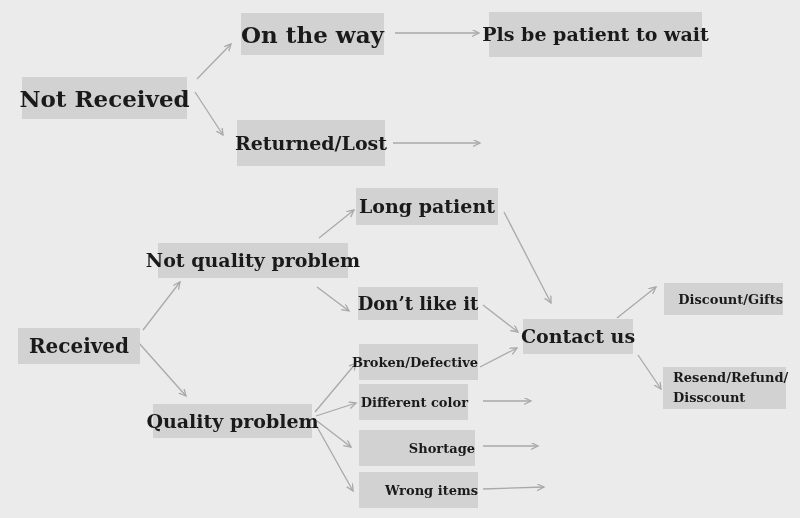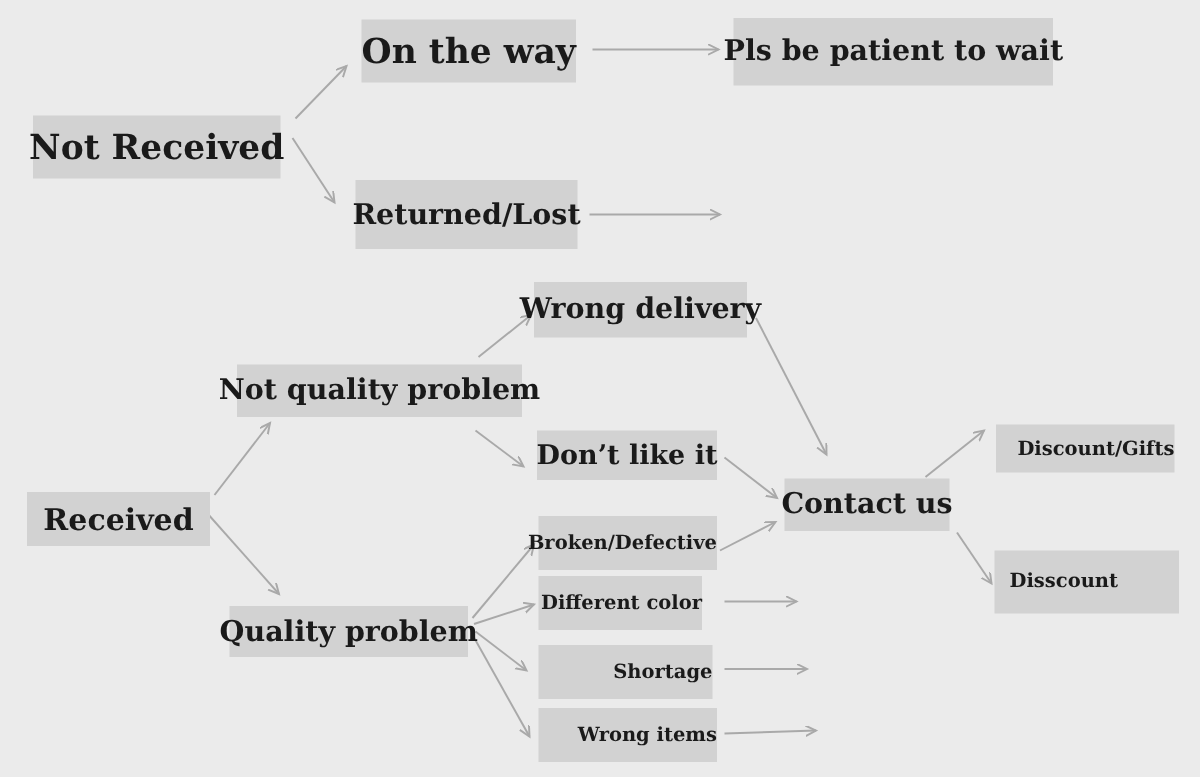--- a/index.html
+++ b/index.html
@@ -97,21 +97,21 @@
 
   <div class="node" style="left:18px;top:328px;width:122px;height:36px;font-size:20px">
       <span>Received</span>
     </div>
 
   <div class="node" style="left:158px;top:243px;width:190px;height:35px;font-size:19px">
       <span>Not quality problem</span>
     </div>
 
   <div class="node" style="left:356px;top:188px;width:142px;height:37px;font-size:19px">
-      <span>Wrong delivery</span>
+      <span>Long patient</span>
     </div>
 
   <div class="node" style="left:358px;top:287px;width:120px;height:33px;font-size:18px">
       <span>Don’t like it</span>
     </div>
 
   <div class="node" style="left:523px;top:319px;width:110px;height:35px;font-size:19px">
       <span>Contact us</span>
     </div>
 
@@ -133,16 +133,17 @@
 
   <div class="node left-align" style="left:359px;top:472px;width:119px;height:36px;font-size:13px;padding-left:13px">
       <span>Wrong items</span>
     </div>
 
   <div class="node left-align" style="left:664px;top:283px;width:119px;height:32px;font-size:13px">
       <span>Discount/Gifts</span>
     </div>
 
   <div class="node left-align two-line" style="left:663px;top:367px;width:123px;height:42px;font-size:13px">
+      <span>Resend/Refund/</span>
       <span>Disscount</span>
     </div>
 
 </div>
 
 </body></html>

